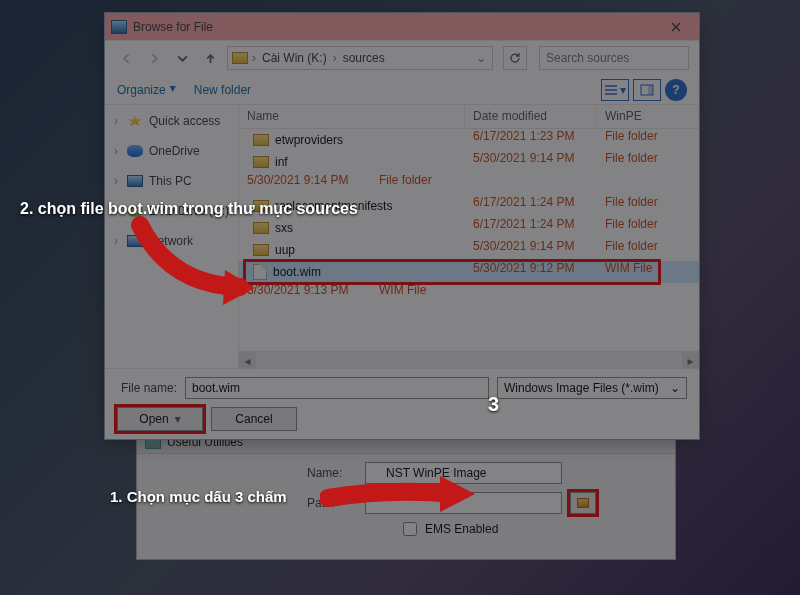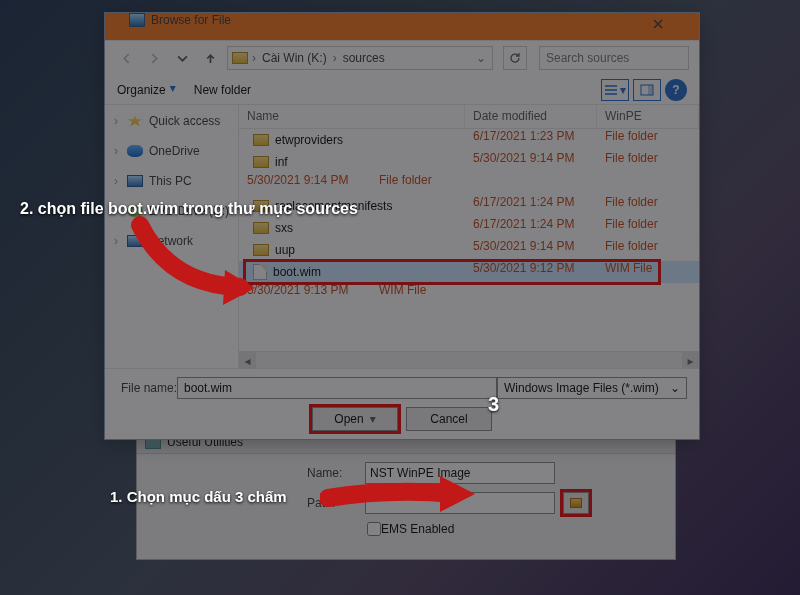--- a/index.html
+++ b/index.html
@@ -6,45 +6,45 @@
 body{width:800px;height:595px;background:linear-gradient(135deg,#1a2e4a 0%,#2c3e50 30%,#3d4a5c 50%,#4a3e5c 70%,#2c1a4a 100%);position:relative;overflow:hidden}
 
 .dim{position:absolute;inset:0;background:rgba(30,30,35,.55);pointer-events:none;z-index:5}
 
 .bgapp{position:absolute;left:136px;top:430px;width:540px;height:130px;background:#f0f0f0;border:1px solid #aaa;z-index:1}
 .bgapp .hdr{background:#e8e8e8;border-bottom:1px solid #ccc;padding:4px 8px;display:flex;align-items:center;gap:6px}
 .bgapp .hdr .ico{width:16px;height:14px;background:linear-gradient(#9cc,#6aa);border:1px solid #488}
 .bgform{padding:8px 0 0 170px}
 .bgrow{display:flex;align-items:center;margin-bottom:8px;gap:8px}
 .bglabel{width:50px;text-align:left;color:#333}
-.bginput{flex:0 0 190px;height:22px;border:1px solid #888;background:#fff;padding:2px 4px}
+.bginput{flex:0 0 190px;height:22px;border:1px solid #888;background:#fff;padding:2px 20px}
 .dots{width:26px;height:22px;border:1px solid #888;background:#e8e8e8;display:flex;align-items:center;justify-content:center;position:relative}
 .dots span{width:12px;height:10px;background:linear-gradient(#fc6,#d80);border:1px solid #a60}
 .dots-hl{position:absolute;inset:-4px;border:3px solid #e00;pointer-events:none}
-.chk{display:flex;align-items:flex-start;gap:0;margin-left:60px}
+.chk{display:flex;align-items:flex-start;gap:8px;margin-left:96px}
 .chk input{width:14px;height:14px}
 
 .dlg{position:absolute;left:104px;top:12px;width:596px;height:428px;background:#fff;border:1px solid #8a9db5;box-shadow:0 4px 18px rgba(0,0,0,.35);z-index:2;display:flex;flex-direction:column}
-.titlebar{height:28px;background:#f97316;display:flex;padding:0 24px;border-bottom:1px solid #e6e6e6}
+.titlebar{height:28px;background:#fca5a5;display:flex;align-items:center;padding:0 6px;border-bottom:1px solid #e6e6e6}
 .titlebar .ico{width:16px;height:14px;background:linear-gradient(#9df,#26a);border:1px solid #258;margin-right:6px}
 .titlebar .ttl{flex:1;color:#333}
 .titlebar .close{width:34px;height:22px;display:flex;align-items:center;justify-content:center;color:#333}
 .titlebar .close svg{width:10px;height:10px}
 .navrow{height:34px;display:flex;align-items:center;padding:0 10px;gap:6px}
 .navbtn{width:22px;height:22px;display:flex;align-items:center;justify-content:center;color:#555}
 .navbtn.dis{color:#bbb}
 .navbtn svg{width:11px;height:11px}
 .breadcrumb{flex:1;height:24px;border:1px solid #ccc;background:#fff;display:flex;align-items:center;padding:0 4px;gap:2px}
 .breadcrumb .fico{width:16px;height:12px;background:linear-gradient(#fde08a,#e6b422);border:1px solid #b8860b}
 .breadcrumb .sep{color:#777;padding:0 2px}
 .breadcrumb .seg{color:#333;padding:0 2px}
 .refresh{width:24px;height:24px;border:1px solid #ccc;display:flex;align-items:center;justify-content:center;color:#555;margin-left:4px}
 .search{width:150px;height:24px;border:1px solid #ccc;padding:2px 6px;color:#777;margin-left:6px}
 .toolbar{height:30px;display:flex;align-items:center;padding:0 12px;border-bottom:1px solid #e6e6e6}
-.tlink{color:#000000;margin-right:22px}
+.tlink{color:#0369a1;margin-right:22px}
 .tspace{flex:1}
 .tbtn{width:28px;height:22px;margin-left:4px;border:1px solid transparent;display:flex;align-items:center;justify-content:center;color:#1a66c9}
 .tbtn.box{border:1px solid #1a66c9}
 .tbtn.help{width:22px;height:22px;border-radius:50%;background:#1a66c9;color:#fff;font-weight:bold}
 
 .body{flex:1;display:flex;min-height:0}
 .side{width:134px;border-right:1px solid #e6e6e6;padding:6px 2px;overflow:hidden}
 .sitem{display:flex;align-items:center;padding:3px 4px;gap:6px;color:#333}
 .sitem .chv{color:#999;width:10px;text-align:center}
 .fico{width:16px;height:12px;display:inline-block}
@@ -67,25 +67,25 @@
 .row .c-date,.row .c-type{color:#c2410c;padding-left:8px}
 .r-folder{width:16px;height:12px;background:linear-gradient(#fde08a,#e6b422);border:1px solid #b8860b}
 .r-file{width:14px;height:16px;background:#fff;border:1px solid #aaa;position:relative}
 .r-file:before{content:"";position:absolute;right:-1px;top:-1px;border:4px solid transparent;border-top-color:#ddd;border-right-color:#ddd}
 .row-hl{position:absolute;border:3px solid #e00;pointer-events:none}
 .hscroll{height:17px;background:#f0f0f0;border-top:1px solid #e0e0e0;position:relative}
 .hscroll .ar{position:absolute;top:0;width:17px;height:17px;background:#e0e0e0;display:flex;align-items:center;justify-content:center;color:#666}
 .hscroll .arL{left:0}.hscroll .arR{right:0}
 
 .ftr{border-top:1px solid #e6e6e6;padding:8px 12px}
-.frow{display:flex;align-items:center;margin-bottom:8px}
+.frow{display:flex;align-items:center;gap:8px;margin-bottom:8px}
 .flabel{width:60px;text-align:right;color:#333}
 .fname{flex:1;height:22px;border:1px solid #888;padding:2px 6px}
 .ftype{width:190px;height:22px;border:1px solid #888;padding:2px 6px;display:flex;align-items:center;justify-content:space-between}
-.fbtns{display:flex;justify-content:center;gap:8px}
+.fbtns{display:flex;justify-content:flex-start;gap:8px}
 .btn{width:86px;height:24px;border:1px solid #888;background:#e8e8e8;display:flex;align-items:center;justify-content:center}
 .btn.open{position:relative}
 .btn.open .hl{position:absolute;inset:-4px;border:3px solid #e00;pointer-events:none}
 
 .ann{position:absolute;color:#fff;font-weight:bold;text-shadow:0 1px 3px #000;z-index:10;pointer-events:none}
 .arrow{position:absolute;z-index:9;pointer-events:none}
 </style>
 </head>
 <body>
 

